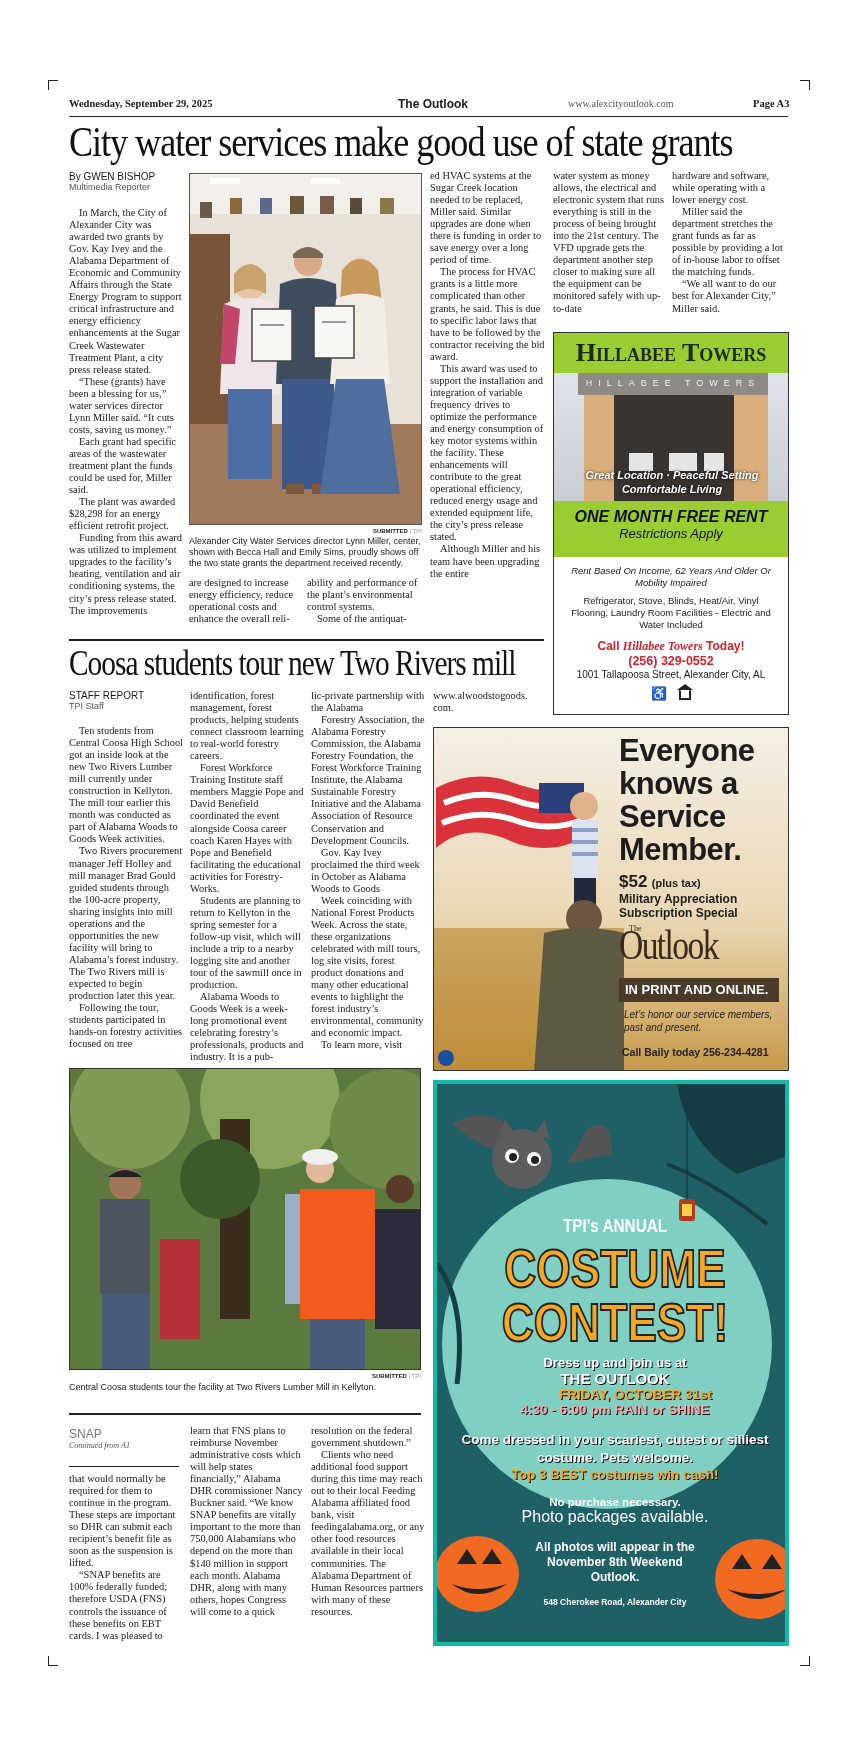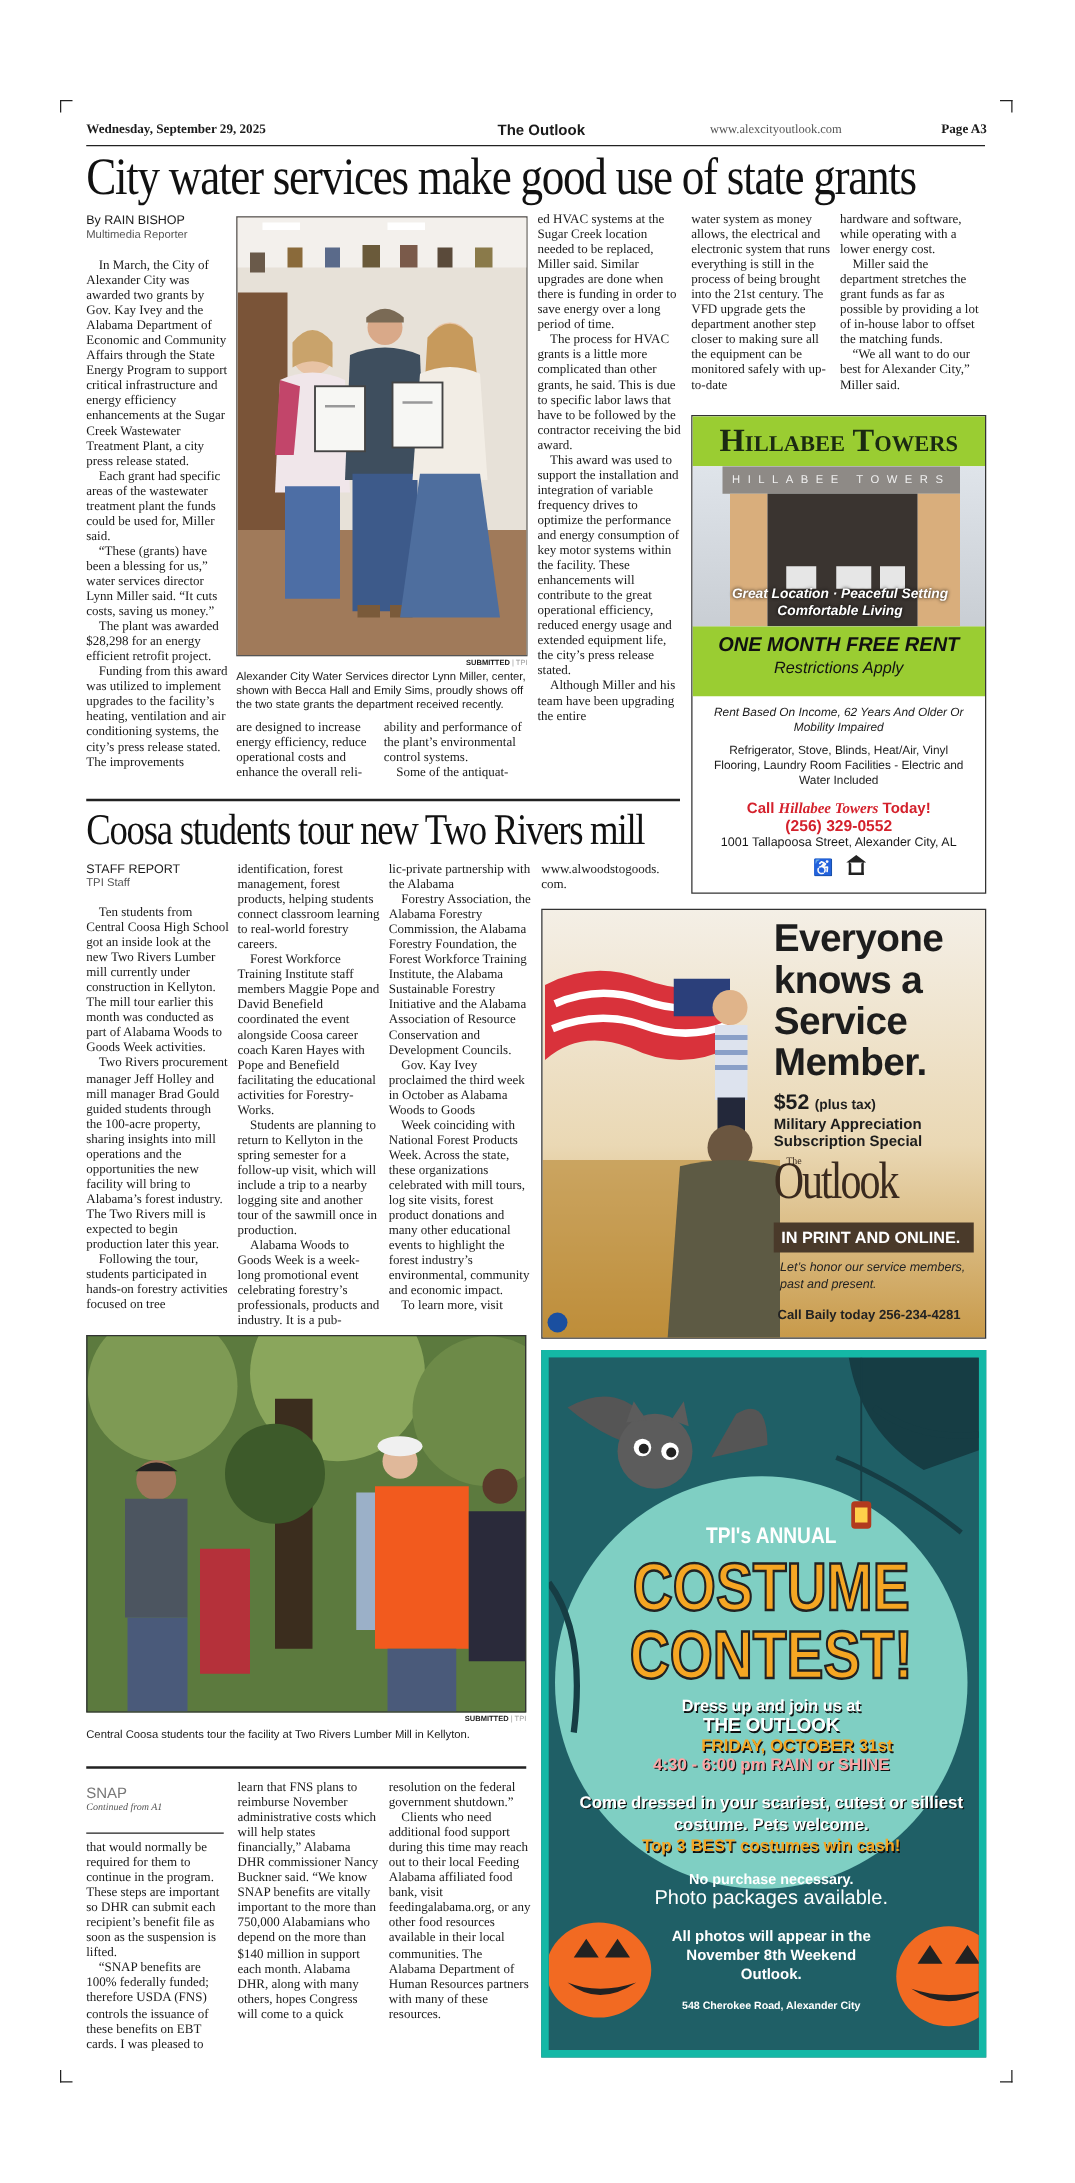--- a/index.html
+++ b/index.html
@@ -31,28 +31,28 @@
 
 <div class="abs hdr" style="left:69px;font-family:'Liberation Serif',serif;">Wednesday, September 29, 2025</div>
 <div class="abs hdr" style="left:398px;top:97px;font-family:'Liberation Sans',sans-serif;font-size:12px;">The Outlook</div>
 <div class="abs hdr hdr-url" style="left:568px;">www.alexcityoutlook.com</div>
 <div class="abs hdr" style="left:753px;">Page A3</div>
 <div class="rule" style="left:69px;top:116px;width:719px;height:1px;"></div>
 
 <div class="abs headline" style="left:69px;top:120px;">City water services make good use of state grants</div>
 
 <div class="abs byline" style="left:69px;top:171px;">
-  <div>By RAIN BISHOP</div>
+  <div>By GWEN BISHOP</div>
   <div class="role">Multimedia Reporter</div>
 </div>
 
 <div class="col" style="left:69px;top:207px;width:114px;">
   <p>In March, the City of Alexander City was awarded two grants by Gov. Kay Ivey and the Alabama Department of Economic and Community Affairs through the State Energy Program to support critical infrastructure and energy efficiency enhancements at the Sugar Creek Wastewater Treatment Plant, a city press release stated.</p>
+  <p>“These (grants) have been a blessing for us,” water services director Lynn Miller said. “It cuts costs, saving us money.”</p>
   <p>Each grant had specific areas of the wastewater treatment plant the funds could be used for, Miller said.</p>
-  <p>“These (grants) have been a blessing for us,” water services director Lynn Miller said. “It cuts costs, saving us money.”</p>
   <p>The plant was awarded $28,298 for an energy efficient retrofit project.</p>
   <p>Funding from this award was utilized to implement upgrades to the facility’s heating, ventilation and air conditioning systems, the city’s press release stated. The improvements</p>
 </div>
 
 <div class="photo" style="left:189px;top:173px;width:233px;height:352px;background:#d8cfc4;border:1px solid #555;">
   <svg width="233" height="352" viewBox="0 0 233 352">
     <rect width="233" height="352" fill="#e7e1d8"></rect>
     <rect y="0" width="233" height="40" fill="#f3f0ec"></rect>
     <rect x="20" y="4" width="30" height="6" fill="#fff"></rect>
     <rect x="120" y="4" width="30" height="6" fill="#fff"></rect>
@@ -268,21 +268,21 @@
   <p>“SNAP benefits are 100% federally funded; therefore USDA (FNS) controls the issuance of these benefits on EBT cards. I was pleased to</p>
 </div>
 <div class="col" style="left:190px;top:1425px;width:114px;">
   <p style="text-indent:0;">learn that FNS plans to reimburse November administrative costs which will help states financially,” Alabama DHR commissioner Nancy Buckner said. “We know SNAP benefits are vitally important to the more than 750,000 Alabamians who depend on the more than $140 million in support each month. Alabama DHR, along with many others, hopes Congress will come to a quick</p>
 </div>
 <div class="col" style="left:311px;top:1425px;width:114px;">
   <p style="text-indent:0;">resolution on the federal government shutdown.”</p>
   <p>Clients who need additional food support during this time may reach out to their local Feeding Alabama affiliated food bank, visit feedingalabama.org, or any other food resources available in their local communities. The Alabama Department of Human Resources partners with many of these resources.</p>
 </div>
 
-<div class="ad" style="left:433px;top:1080px;width:356px;height:566px;border:6px solid #14b8a6;background:#1f5f66;">
+<div class="ad" style="left:433px;top:1080px;width:356px;height:566px;border:4px solid #14b8a6;background:#1f5f66;">
   <svg width="356" height="566" viewBox="0 0 356 566" style="position:absolute;left:0;top:0;">
     <rect width="356" height="566" fill="#1f5f66"></rect>
     <circle cx="170" cy="260" r="165" fill="#7fcfc3"></circle>
     <path d="M240 0 Q250 60 300 90 L356 70 L356 0Z" fill="#163d44"></path>
     <path d="M260 40 Q300 70 356 60" stroke="#163d44" stroke-width="5" fill="none"></path>
     <path d="M230 80 Q280 100 330 140" stroke="#163d44" stroke-width="4" fill="none"></path>
     <path d="M0 180 Q30 220 20 300" stroke="#163d44" stroke-width="5" fill="none"></path>
     <line x1="250" y1="0" x2="250" y2="115" stroke="#163d44" stroke-width="1.5"></line>
     <rect x="242" y="115" width="16" height="22" rx="3" fill="#b23a1e"></rect>
     <rect x="245" y="120" width="10" height="12" fill="#ffcf4a"></rect>

